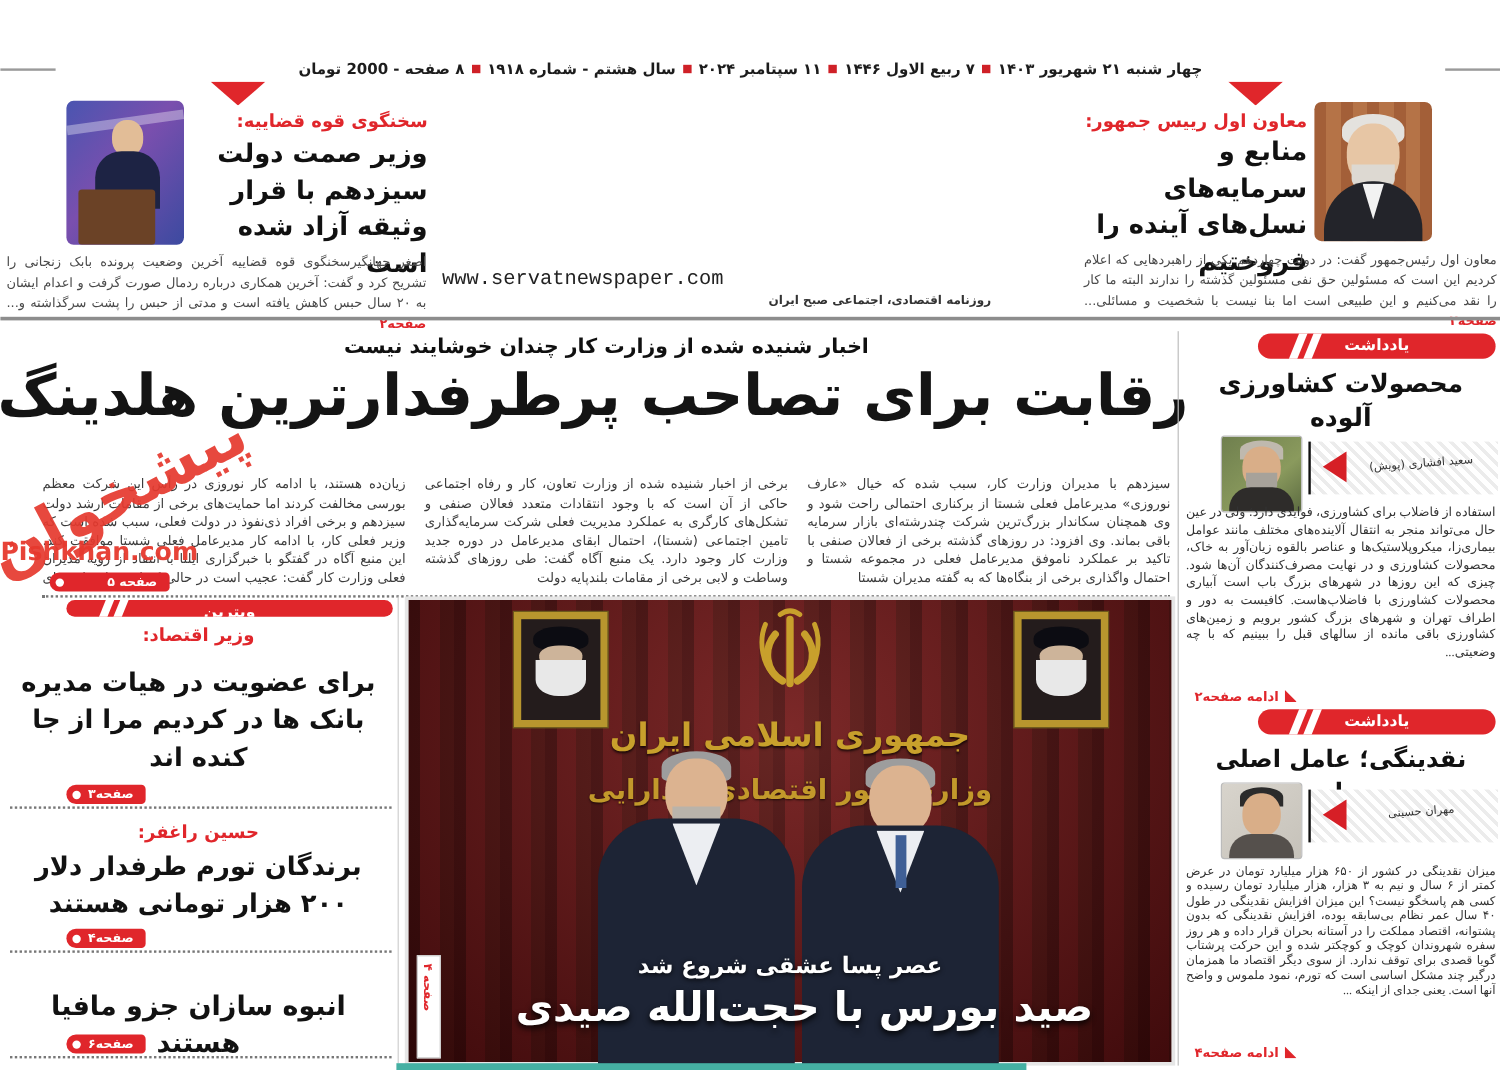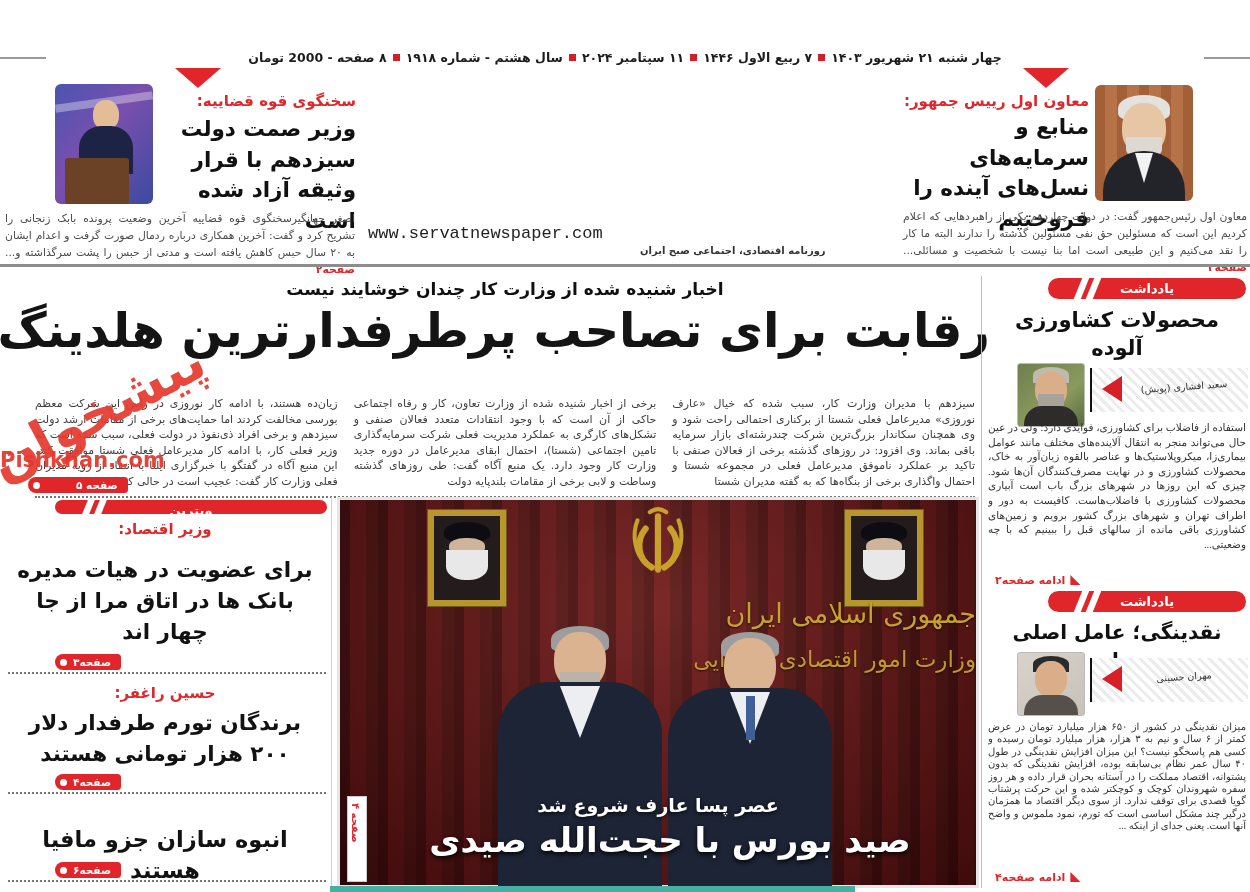--- a/index.html
+++ b/index.html
@@ -95,21 +95,21 @@
 
   
   .photo-main{position:absolute;left:337px;top:497px;width:642px;height:391px;box-sizing:border-box;
       border:3px solid #e6e6e6;
       background:radial-gradient(ellipse at 50% 28%,rgba(255,240,220,.10),rgba(0,0,0,.42)),
                  repeating-linear-gradient(90deg,#4a0a0b 0 10px,#6d1214 10px 26px,#57100f 26px 38px);}
   .frame{position:absolute;width:66px;height:84px;border:6px solid #b8962e;background:#241c1c;box-shadow:0 0 0 1px #6d5a1c;}
   .frame .turban{position:absolute;left:10px;top:6px;right:10px;height:20px;background:#0c0c12;border-radius:50% 50% 35% 35%;}
   .frame .face{position:absolute;left:15px;top:22px;right:15px;height:18px;background:#cdb49a;border-radius:45%;}
   .frame .beard{position:absolute;left:12px;top:34px;right:12px;height:30px;background:#e8e8e8;border-radius:0 0 45% 45%;}
-  .callig{position:absolute;left:0;right:0;text-align:right;color:#c8a02c;font-weight:normal;
+  .callig{position:absolute;left:0;right:0;text-align:center;color:#c8a02c;font-weight:bold;
           text-shadow:0 1px 2px rgba(0,0,0,.7);}
   .man{position:absolute;}
   .man .head{position:absolute;left:56px;top:0;width:52px;height:58px;background:#dcb390;border-radius:46%;}
   .man .hair{position:absolute;left:53px;top:-6px;width:58px;height:26px;background:#9d9d9d;border-radius:50% 50% 20% 20%;}
   .man .beard{position:absolute;left:62px;top:40px;width:40px;height:24px;background:#b9b3aa;border-radius:0 0 45% 45%;}
   .man .body{position:absolute;left:0;top:50px;width:164px;height:210px;background:#1d2435;border-radius:52px 52px 0 0;}
   .man .shirt{position:absolute;left:62px;top:54px;width:40px;height:52px;background:#eceef2;clip-path:polygon(0 0,100% 0,50% 100%);}
   .man .tie{position:absolute;left:78px;top:58px;width:9px;height:44px;background:#3f5f96;}
   .cap-kicker{position:absolute;left:0;right:0;top:294px;text-align:center;color:#fff;font-weight:bold;
               font-size:19px;text-shadow:0 1px 4px rgba(0,0,0,.9);}
@@ -173,34 +173,34 @@
   <div class="tagline">روزنامه اقتصادی، اجتماعی صبح ایران</div>
   <div class="header-rule"></div>
 
   <div class="lead-kicker">اخبار شنیده شده از وزارت کار چندان خوشایند نیست</div>
   <div class="lead-headline">رقابت برای تصاحب پرطرفدارترین هلدینگ دولت</div>
   <div class="lead-cols">
     <div class="col">سیزدهم با مدیران وزارت کار، سبب شده که خیال «عارف نوروزی» مدیرعامل فعلی شستا از برکناری احتمالی راحت شود و وی همچنان سکاندار بزرگ‌ترین شرکت چندرشته‌ای بازار سرمایه باقی بماند. وی افزود: در روزهای گذشته برخی از فعالان صنفی با تاکید بر عملکرد ناموفق مدیرعامل فعلی در مجموعه شستا و احتمال واگذاری برخی از بنگاه‌ها که به گفته مدیران شستا</div>
     <div class="col">برخی از اخبار شنیده شده از وزارت تعاون، کار و رفاه اجتماعی حاکی از آن است که با وجود انتقادات متعدد فعالان صنفی و تشکل‌های کارگری به عملکرد مدیریت فعلی شرکت سرمایه‌گذاری تامین اجتماعی (شستا)، احتمال ابقای مدیرعامل در دوره جدید وزارت کار وجود دارد. یک منبع آگاه گفت: طی روزهای گذشته وساطت و لابی برخی از مقامات بلندپایه دولت</div>
     <div class="col">زیان‌ده هستند، با ادامه کار نوروزی در رأس این شرکت معظم بورسی مخالفت کردند اما حمایت‌های برخی از مقامات ارشد دولت سیزدهم و برخی افراد ذی‌نفوذ در دولت فعلی، سبب شده است که وزیر فعلی کار، با ادامه کار مدیرعامل فعلی شستا موافقت کند. این منبع آگاه در گفتگو با خبرگزاری ایلنا با انتقاد از رویه مدیران فعلی وزارت کار گفت: عجیب است در حالی که این وزارتخانه برای ریاست...</div>
   </div>
-  <div class="pill" style="left:28px;top:477px;padding-left:48px;"><span>صفحه ۵</span></div>
+  <div class="pill" style="left:41px;top:477px;padding-left:48px;"><span>صفحه ۵</span></div>
   <div class="dotted" style="left:35px;top:496px;width:940px;"></div>
 
   <div class="sb-divider"></div>
   <div class="vdiv" style="left:331px;top:497px;height:389px;"></div>
 
   <div class="red-bar" style="left:55px;top:500px;width:272px;height:14px;">
     <span class="n1"></span>
       <span class="n2"></span>
     <span class="lbl">ویترین</span>
   </div>
 
   <div class="v-kicker" style="top:520px;">وزیر اقتصاد:</div>
-  <div class="v-headline" style="top:554px;">برای عضویت در هیات مدیره بانک ها در اتاق مرا از جا چهار اند</div>
+  <div class="v-headline" style="top:554px;">برای عضویت در هیات مدیره بانک ها در کردیم مرا از جا کنده اند</div>
   <div class="pill" style="left:55px;top:654px;"><span>صفحه۳</span></div>
   <div class="dotted" style="left:8px;top:672px;width:318px;"></div>
 
   <div class="v-kicker" style="top:684px;">حسین راغفر:</div>
   <div class="v-headline" style="top:707px;">برندگان تورم طرفدار دلار ۲۰۰ هزار تومانی هستند</div>
   <div class="pill" style="left:55px;top:774px;"><span>صفحه۴</span></div>
   <div class="dotted" style="left:8px;top:792px;width:318px;"></div>
 
   <div class="v-headline" style="top:824px;font-size:22.5px;">انبوه سازان جزو مافیا هستند</div>
   <div class="pill" style="left:55px;top:862px;"><span>صفحه۶</span></div>
@@ -275,21 +275,21 @@
       <div class="shirt"></div>
     </div>
     <div class="man" style="left:328px;top:138px;width:164px;height:247px;">
       <div class="hair"></div>
       <div class="head"></div>
       <div class="body"></div>
       <div class="shirt"></div>
       <div class="tie"></div>
     </div>
 
-    <div class="cap-kicker">عصر پسا عارف شروع شد</div>
+    <div class="cap-kicker">عصر پسا عشقی شروع شد</div>
     <div class="cap-headline">صید بورس با حجت‌الله صیدی</div>
     <div class="side-tag">
         <span>صفحه ۴</span>
       </div>
   </div>
 
   <div class="teal-strip"></div>
 
   <div class="wm-fa">پیشخوان</div>
   <div class="wm-en">Pishkhan.com</div>

